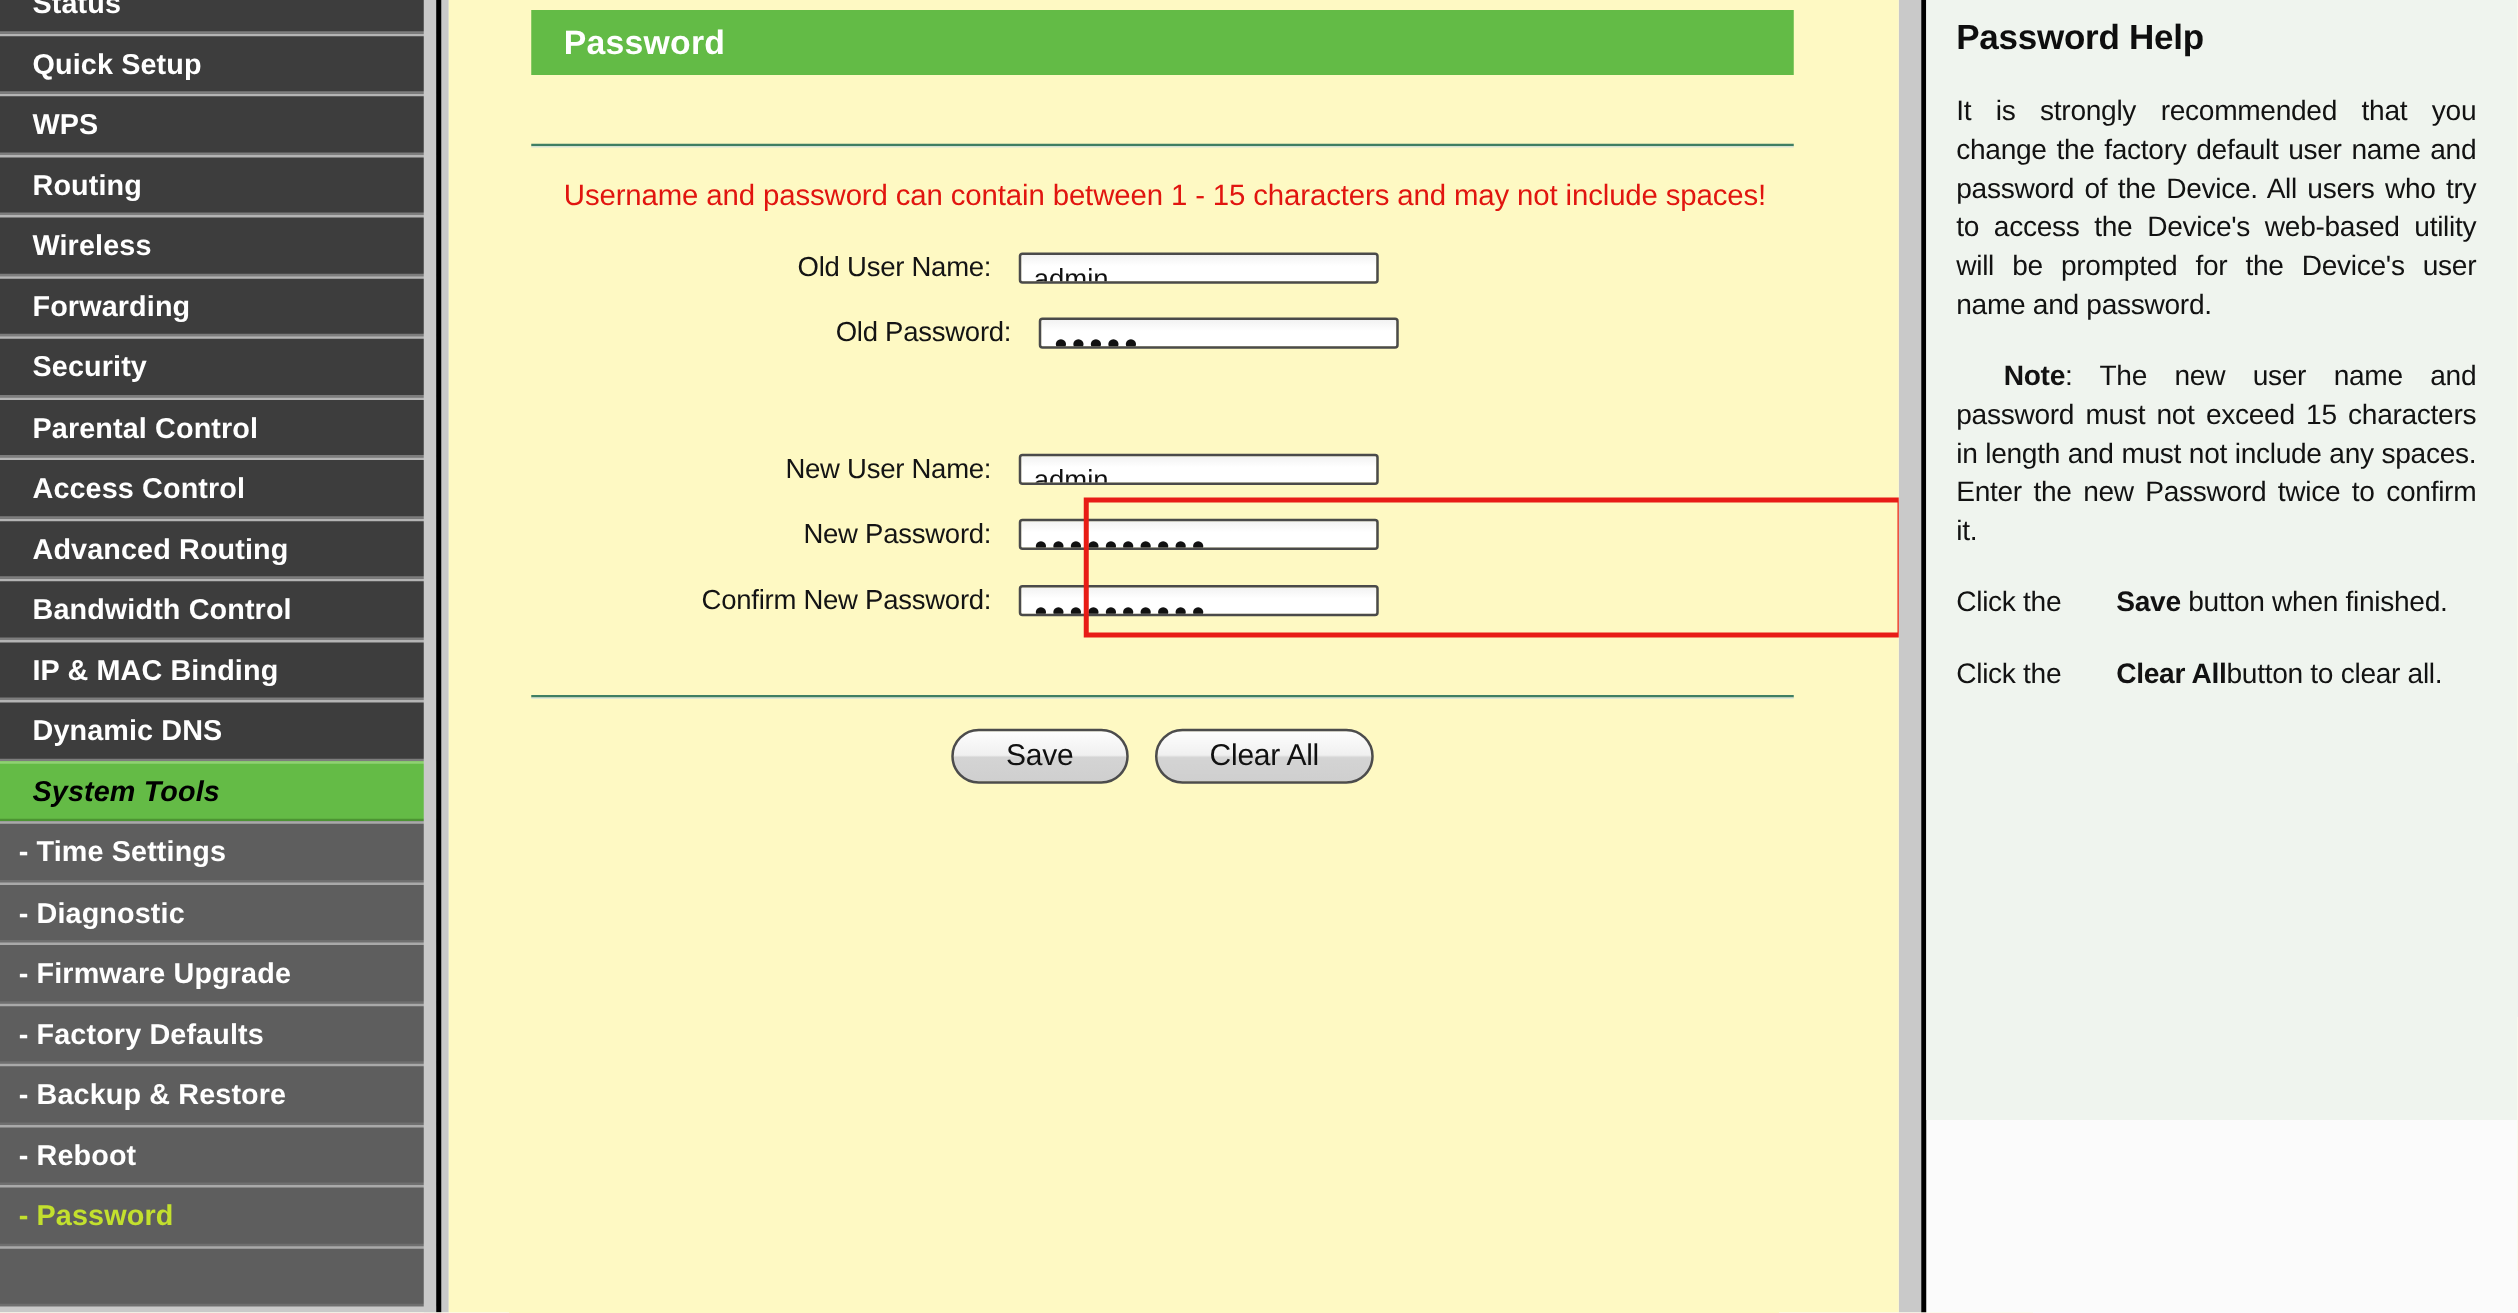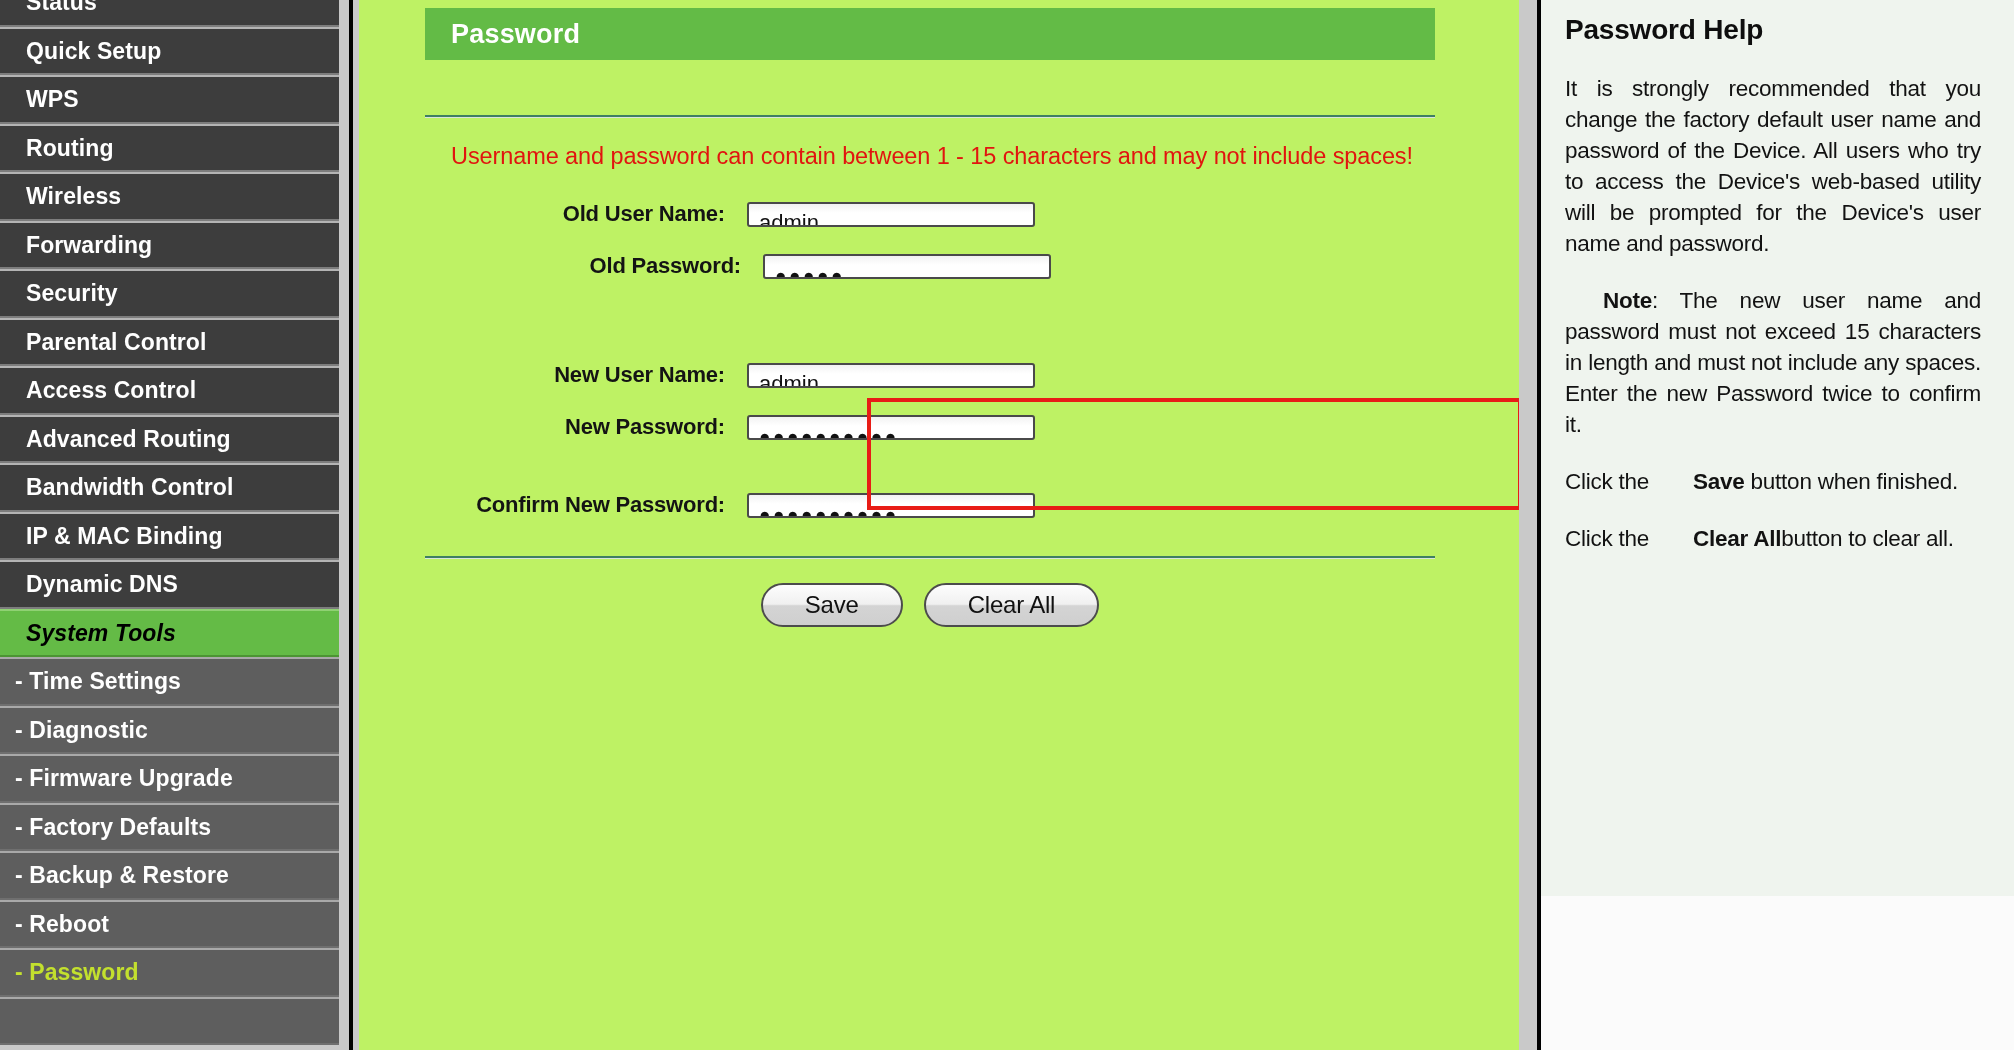--- a/index.html
+++ b/index.html
@@ -77,21 +77,21 @@
     top: 0; right: 10px;
     width: 10px; height: 1050px;
     background: #c9c9c9;
   }
 
   
   #main {
     position: relative;
     flex: 1 1 auto;
     height: 1050px;
-    background: #bef264;
+    background: #fef9c3;
     overflow: hidden;
   }
 
   #page-title-bar {
     position: absolute;
     left: 66px;
     top: 8px;
     width: 1010px;
     height: 52px;
     background: #63bb46;
@@ -127,25 +127,25 @@
   }
 
   
   .form-row {
     position: absolute;
     display: flex;
     align-items: center;
     height: 42px;
   }
   .form-label {
-    width: 388px;
+    width: 456px;
     text-align: right;
     padding-right: 22px;
     font-size: 22px;
-    font-weight: bold;
+    font-weight: normal;
     color: #141414;
     white-space: nowrap;
     letter-spacing: -0.2px;
     padding-left: 34px;
   }
   .form-input {
     width: 288px;
     height: 25px;
     border: 2.4px solid #4a4a4a;
     border-radius: 3px;
@@ -161,21 +161,21 @@
   .form-input.dots {
     font-size: 19px;
     letter-spacing: 2.5px;
     line-height: 40px;
   }
 
   #row-old-user   { left: 0px;  top: 193px; }
   #row-old-pass   { left: 16px;  top: 245px; }
   #row-new-user   { left: 0px;  top: 354px; }
   #row-new-pass   { left: 0px;  top: 406px; }
-  #row-conf-pass  { left: 0px;  top: 459px; margin-top: 25px; }
+  #row-conf-pass  { left: 0px;  top: 459px; }
 
   #highlight-box {
     position: absolute;
     left: 508px;
     top: 398px;
     width: 655px;
     height: 112px;
     border: 4px solid #e81c16;
     pointer-events: none;
   }

